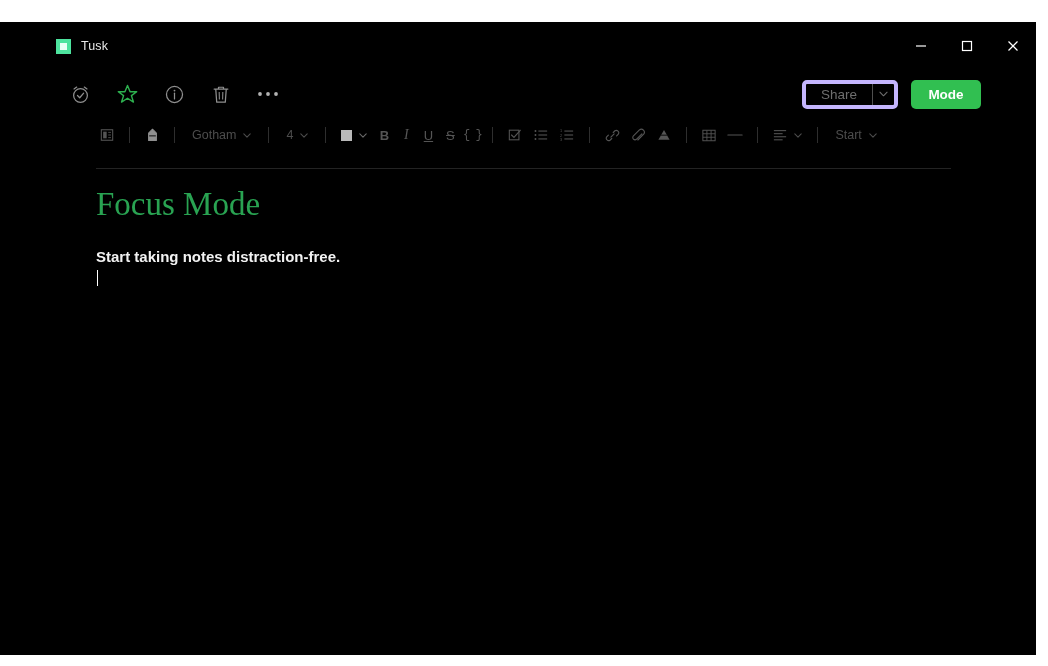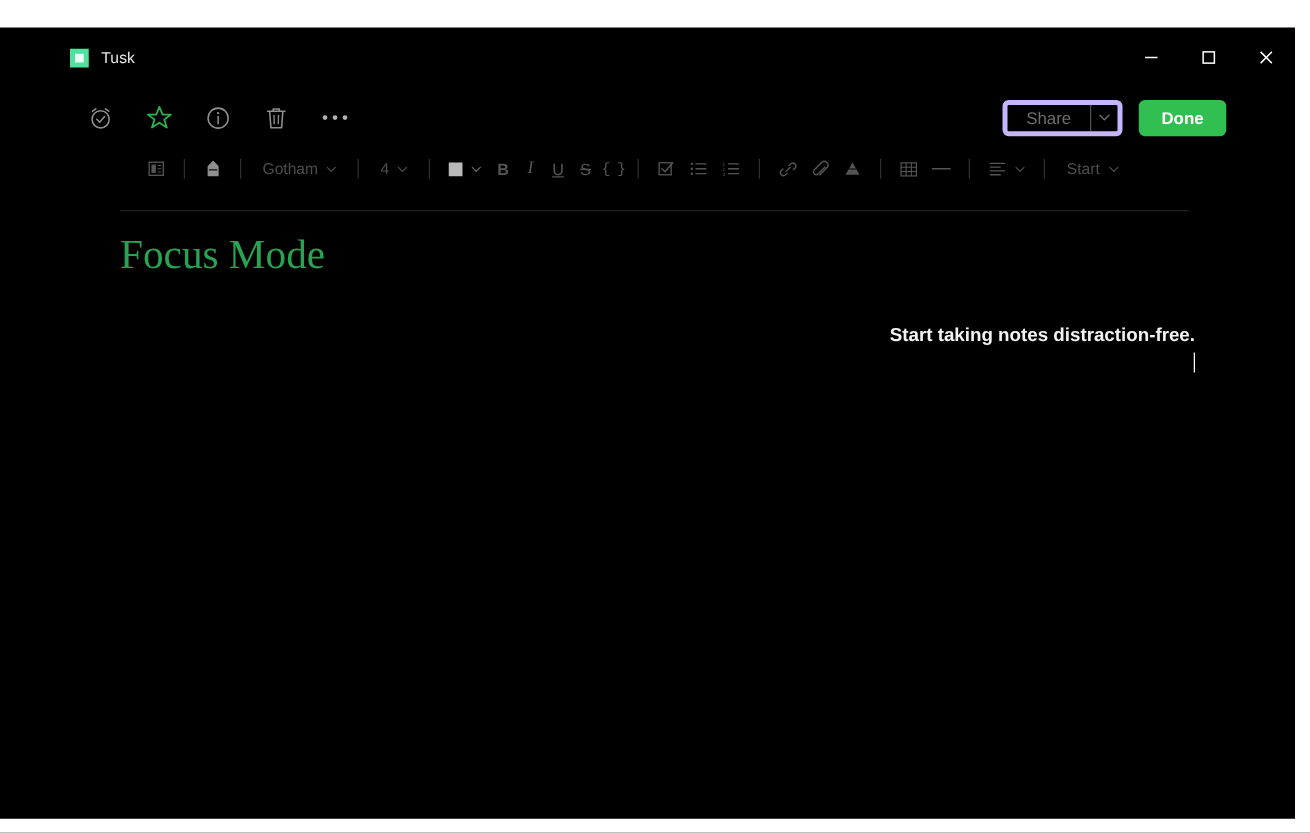--- a/index.html
+++ b/index.html
@@ -115,21 +115,21 @@
     font-size: 13.5px;
     font-weight: bold;
     font-family: "Liberation Sans", sans-serif;
     display: flex; align-items: center; justify-content: center;
     cursor: default;
   }
 
   
   #format-toolbar {
     position: relative;
-    margin: 0 0 0 18px;
+    margin: 0 0 0 0;
     height: 34px;
     display: flex; align-items: center;
     padding-left: 94px;
     padding-right: 40px;
     gap: 0px;
   }
   .fmt {
     display: flex; align-items: center; justify-content: center;
     height: 24px;
     cursor: default;
@@ -183,28 +183,28 @@
   #doc-title {
     font-family: "Liberation Serif", serif;
     font-size: 33px;
     color: #29a352;
     line-height: 1.25;
     margin: 0;
     padding: 0;
     font-weight: normal;
   }
   #doc-body {
-    margin-top: 33px;
+    margin-top: 21px;
     font-family: "Liberation Sans", sans-serif;
     font-size: 15px;
     font-weight: bold;
     color: #f2f2f2;
     line-height: 1.45;
     display: flex;
-    align-items: flex-end;
+    align-items: flex-start;
     flex-direction: column;
   }
   #text-caret {
     display: inline-block;
     width: 1px; height: 16px;
     background: #ffffff;
     margin-left: 1px;
     position: relative;
     top: 2px;
   }
@@ -288,21 +288,21 @@
 
     <div id="action-right">
       <div id="share-group">
         <div id="share-button">Share</div>
         <div id="share-dropdown">
           <svg width="9" height="6" viewBox="0 0 10 6">
             <path d="M1 1 L5 5 L9 1" fill="none" stroke="#6e6e6e" stroke-width="1.2" stroke-linecap="round" stroke-linejoin="round"></path>
           </svg>
         </div>
       </div>
-      <button id="done-button" style="background: rgb(49, 191, 81);">Done</button>
+      <button id="done-button" style="background: rgb(49, 191, 81);">Mode</button>
     </div>
   </div>
 
   <div id="format-toolbar">
 
     <div class="fmt fmt-icon">
       <svg width="14" height="14" viewBox="0 0 16 16">
         <rect x="1.5" y="2" width="13" height="12" fill="none" stroke="#555" stroke-width="1.2"></rect>
         <rect x="3.6" y="4.2" width="4" height="7.6" fill="#555"></rect>
         <line x1="9.4" y1="5" x2="12.6" y2="5" stroke="#555" stroke-width="1"></line>

